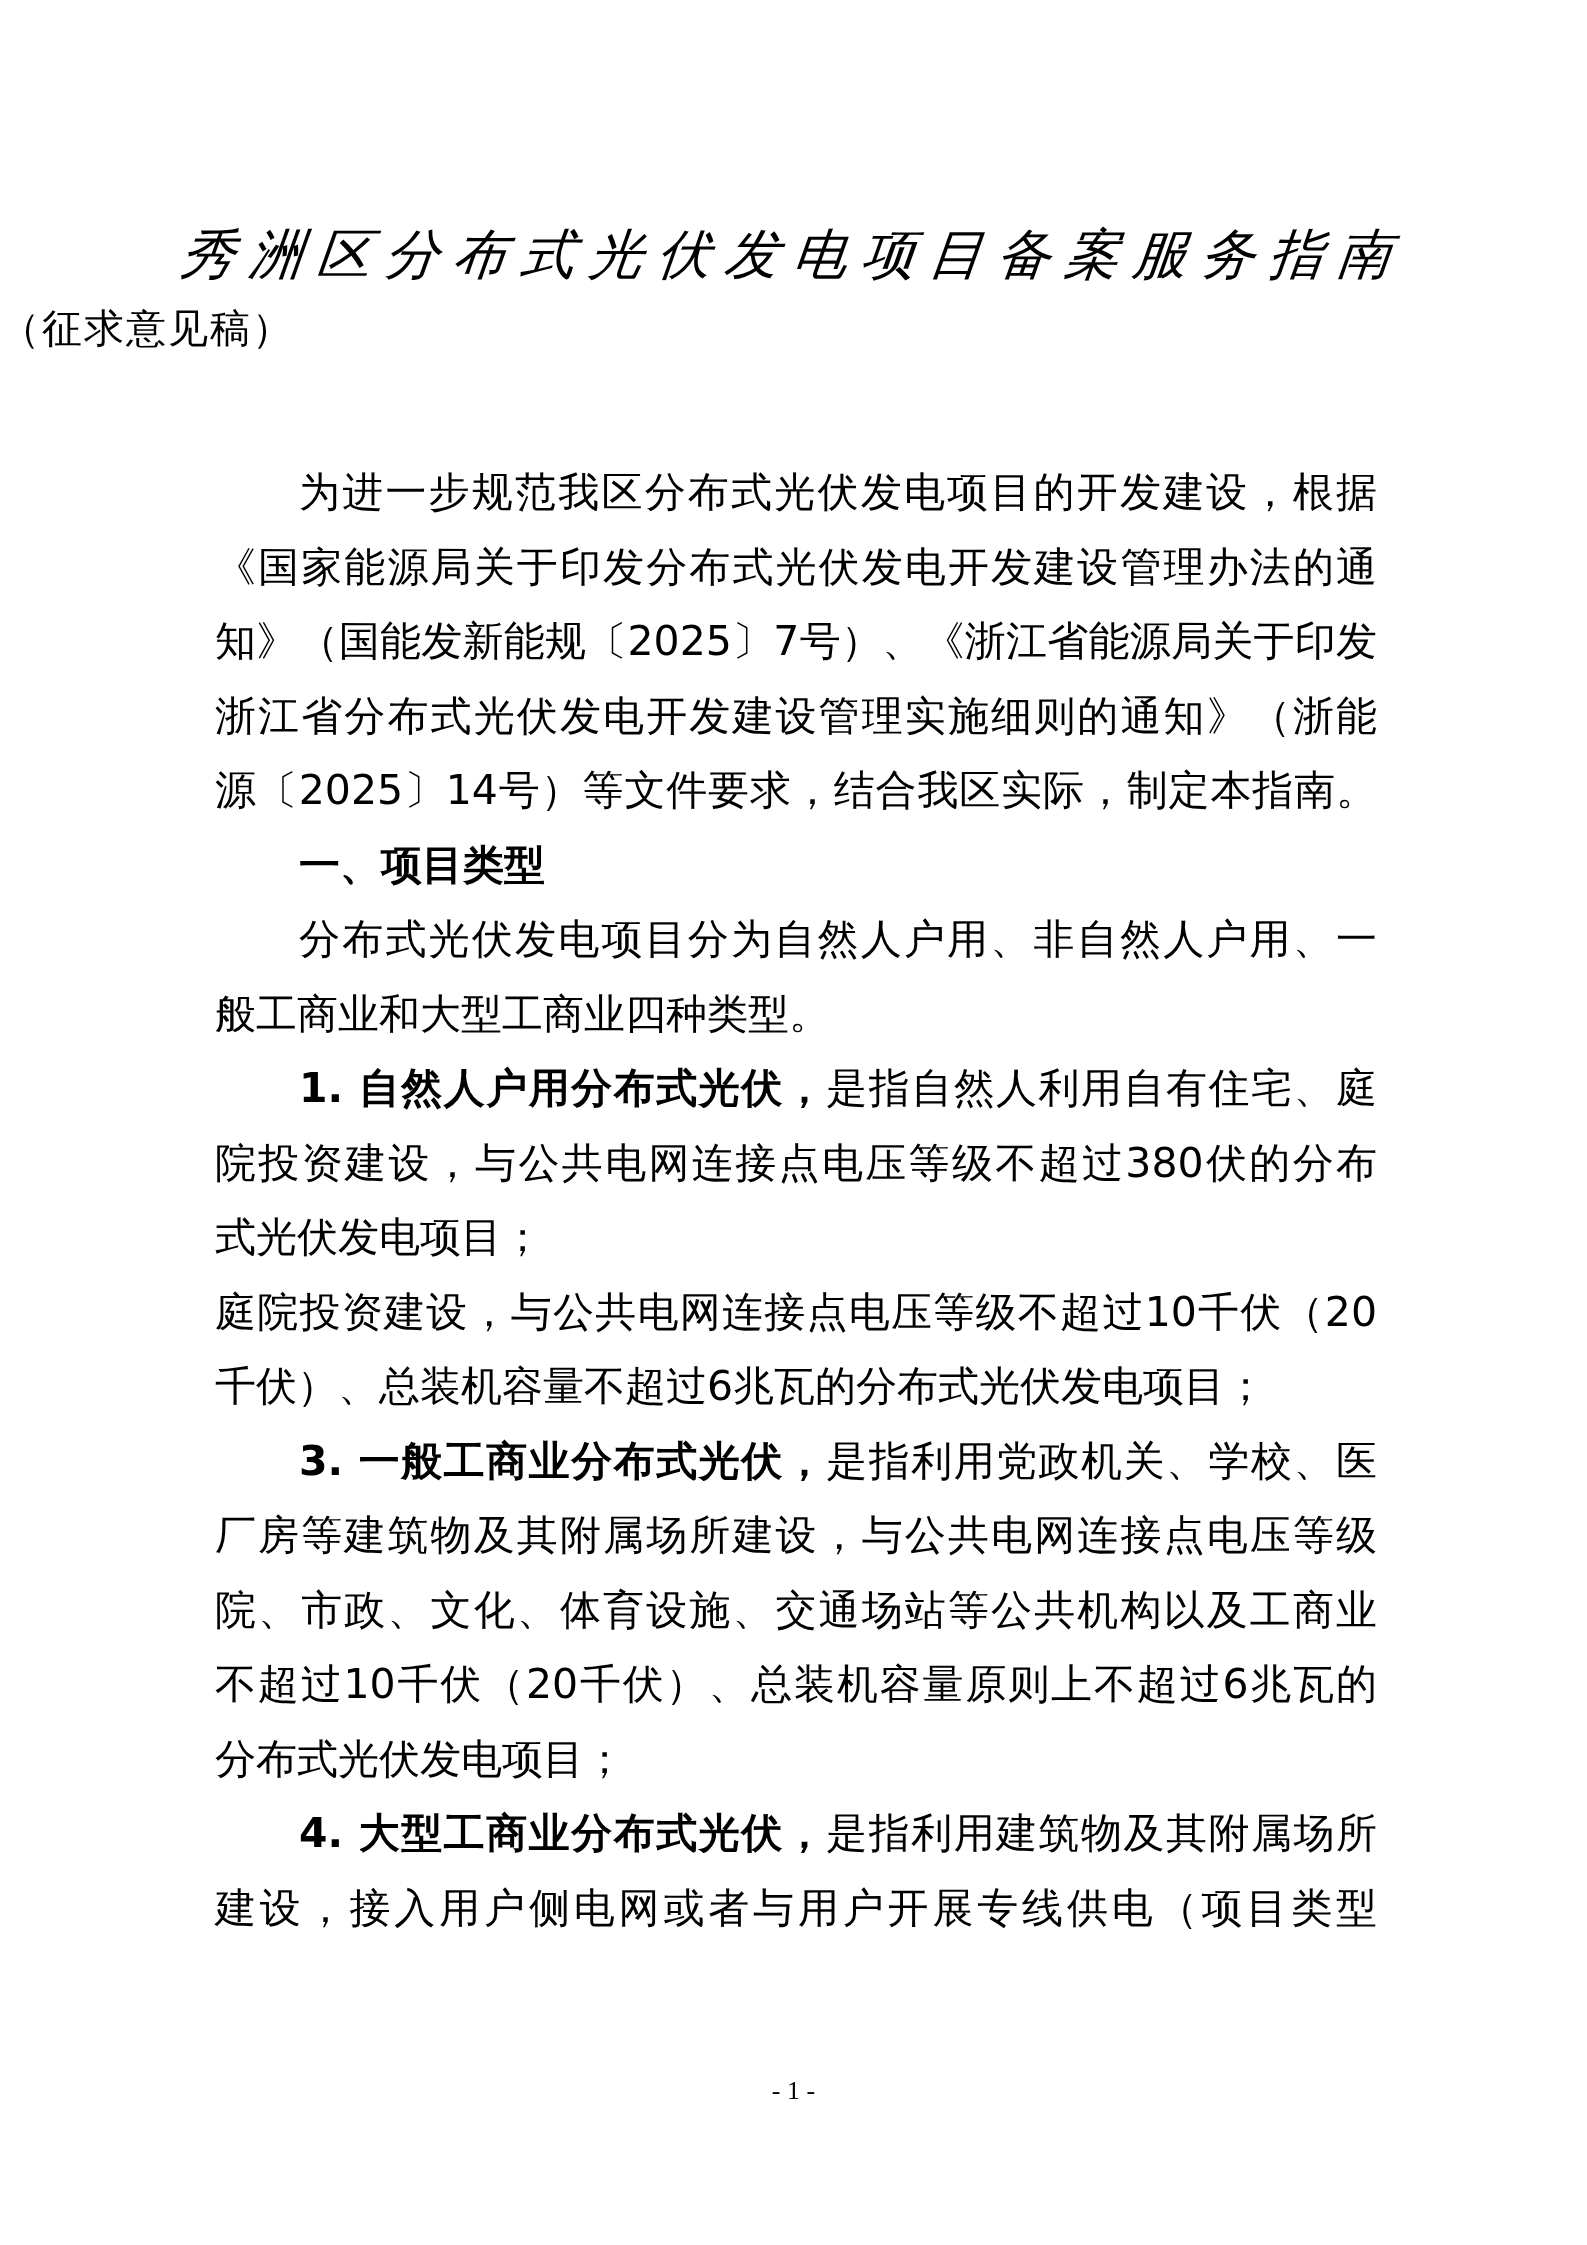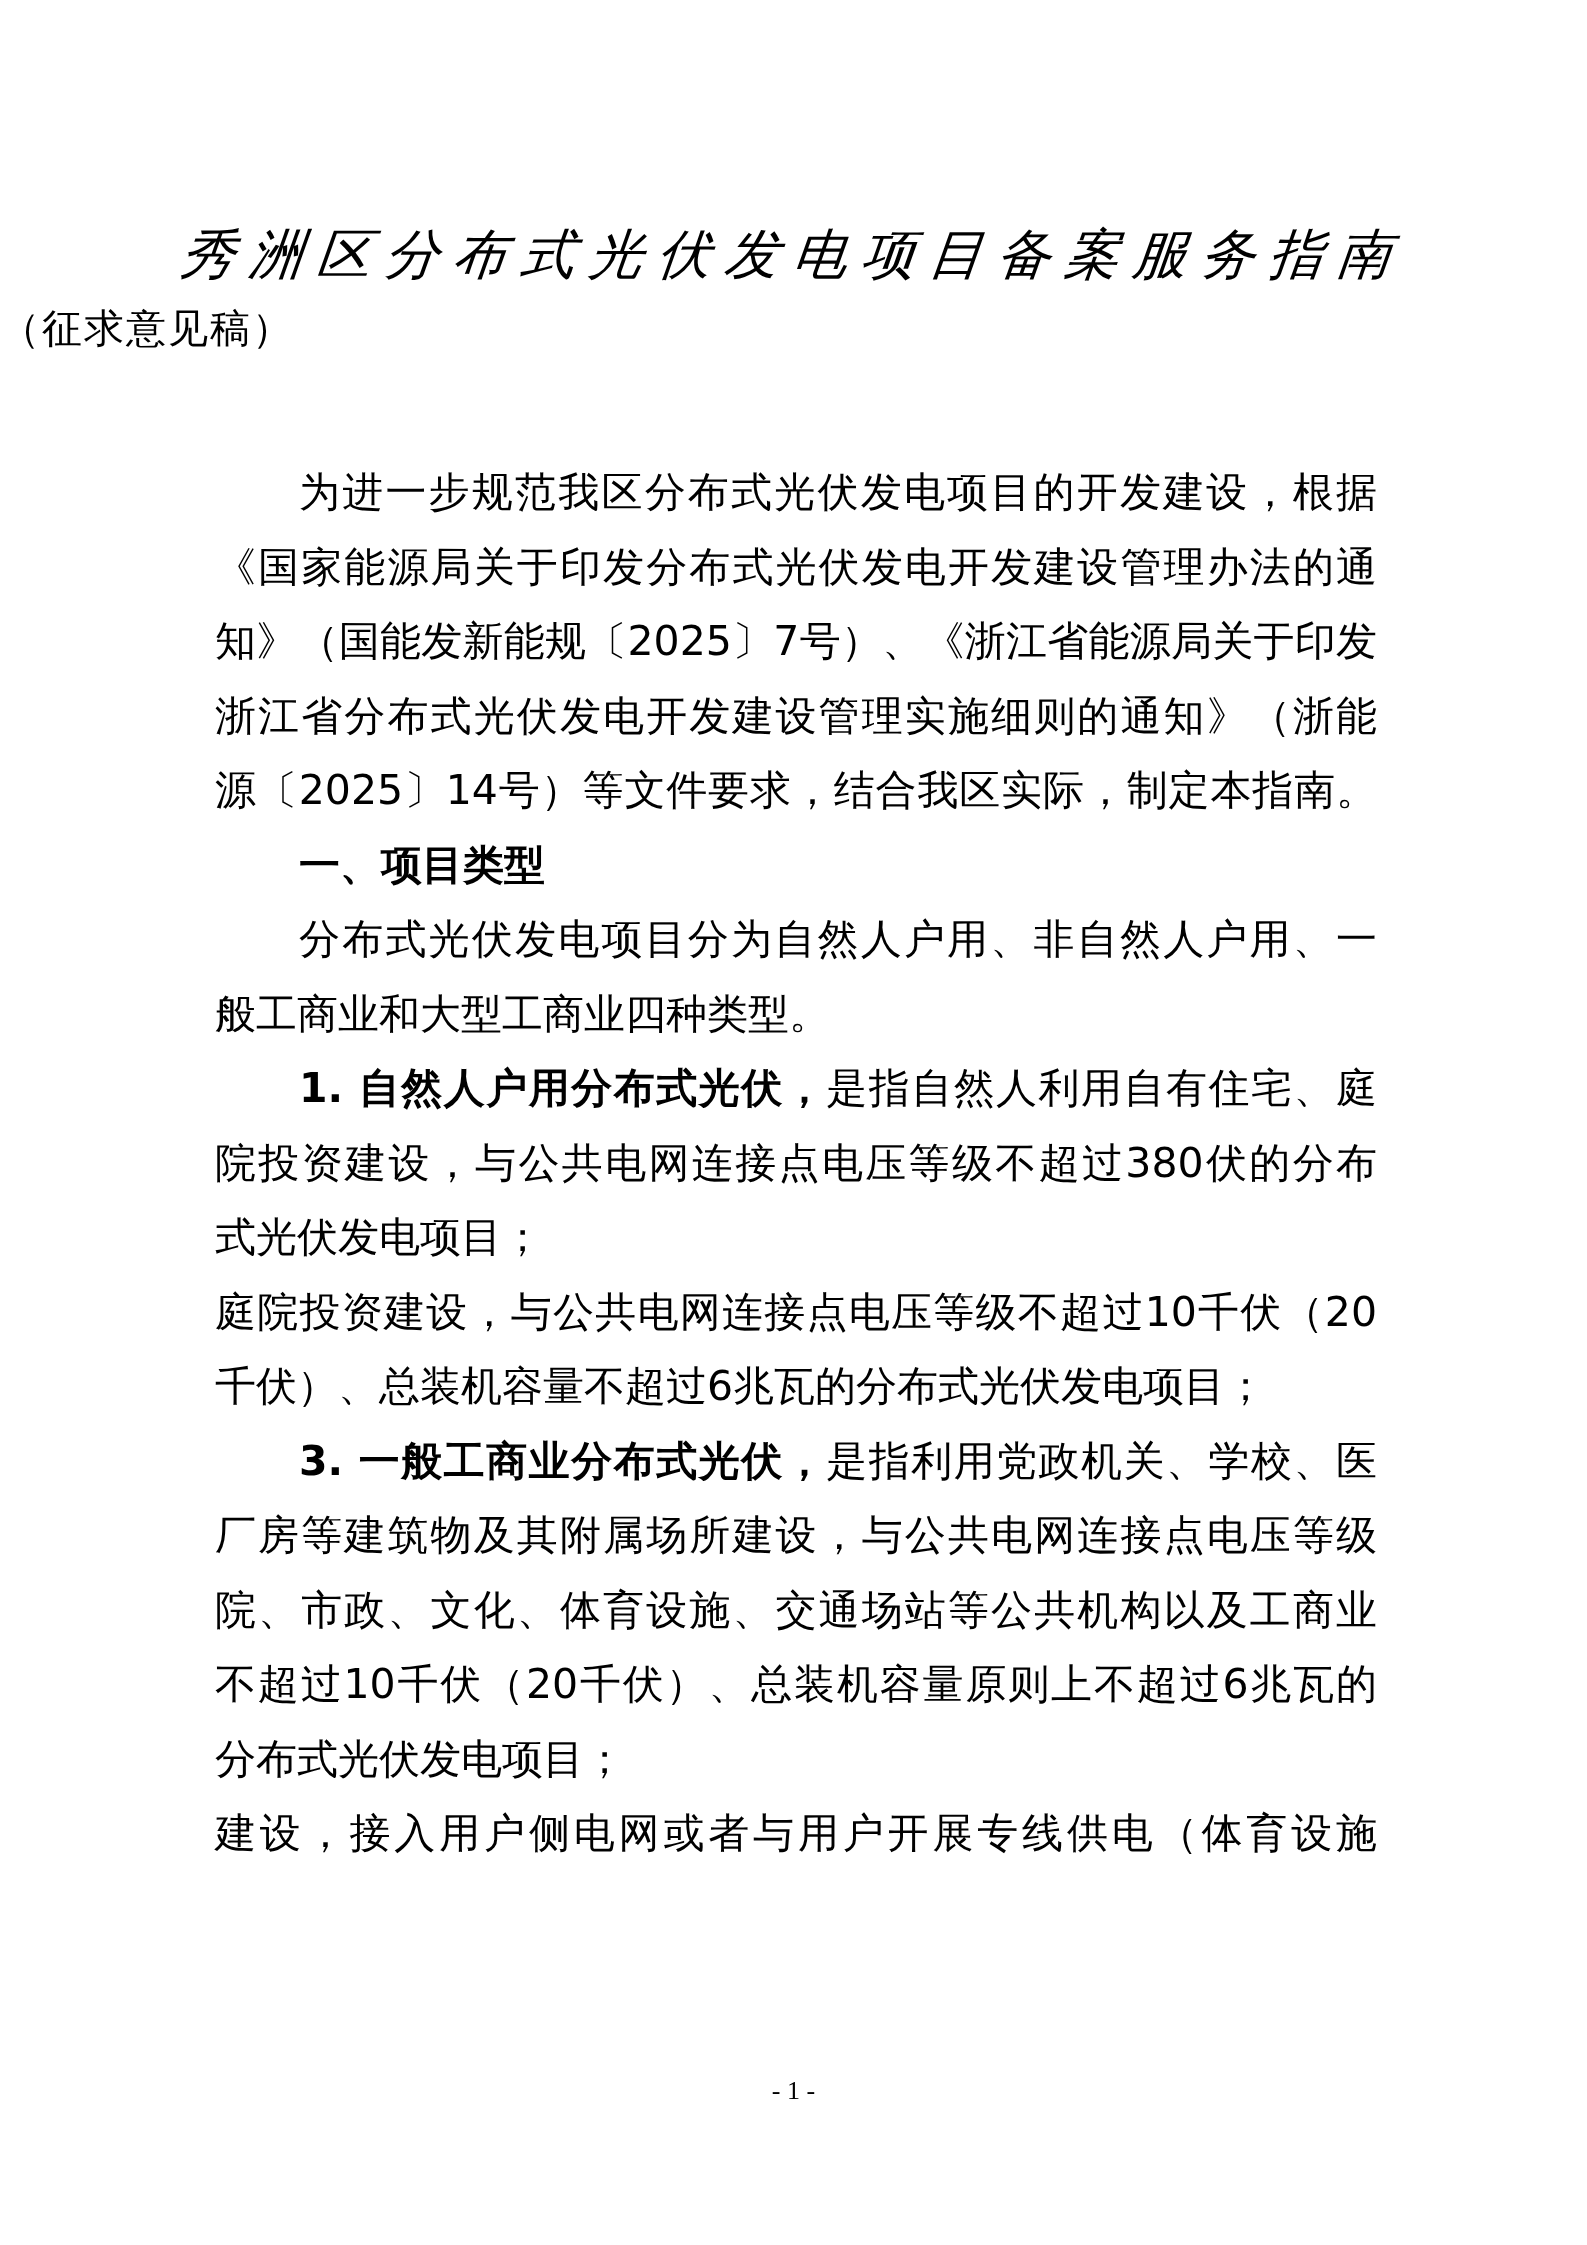--- a/index.html
+++ b/index.html
@@ -46,17 +46,18 @@
 
     <div class="line">庭院投资建设，与公共电网连接点电压等级不超过10千伏（20</div>
     <div class="line last">千伏）、总装机容量不超过6兆瓦的分布式光伏发电项目；</div>
 
     <div class="line indent"><span class="b">3. 一般工商业分布式光伏，</span><span>是指利用党政机关、学校、医</span></div>
     <div class="line">厂房等建筑物及其附属场所建设，与公共电网连接点电压等级</div>
     <div class="line">院、市政、文化、体育设施、交通场站等公共机构以及工商业</div>
     <div class="line">不超过10千伏（20千伏）、总装机容量原则上不超过6兆瓦的</div>
     <div class="line last">分布式光伏发电项目；</div>
 
-    <div class="line">建设，接入用户侧电网或者与用户开展专线供电（体育设施</div>
+    <div class="line indent"><span class="b">4. 大型工商业分布式光伏，</span><span>是指利用建筑物及其附属场所</span></div>
+    <div class="line">建设，接入用户侧电网或者与用户开展专线供电（项目类型</div>
   </div>
 
   <div class="pagenum">- 1 -</div>
 </div>
 
 </body></html>

